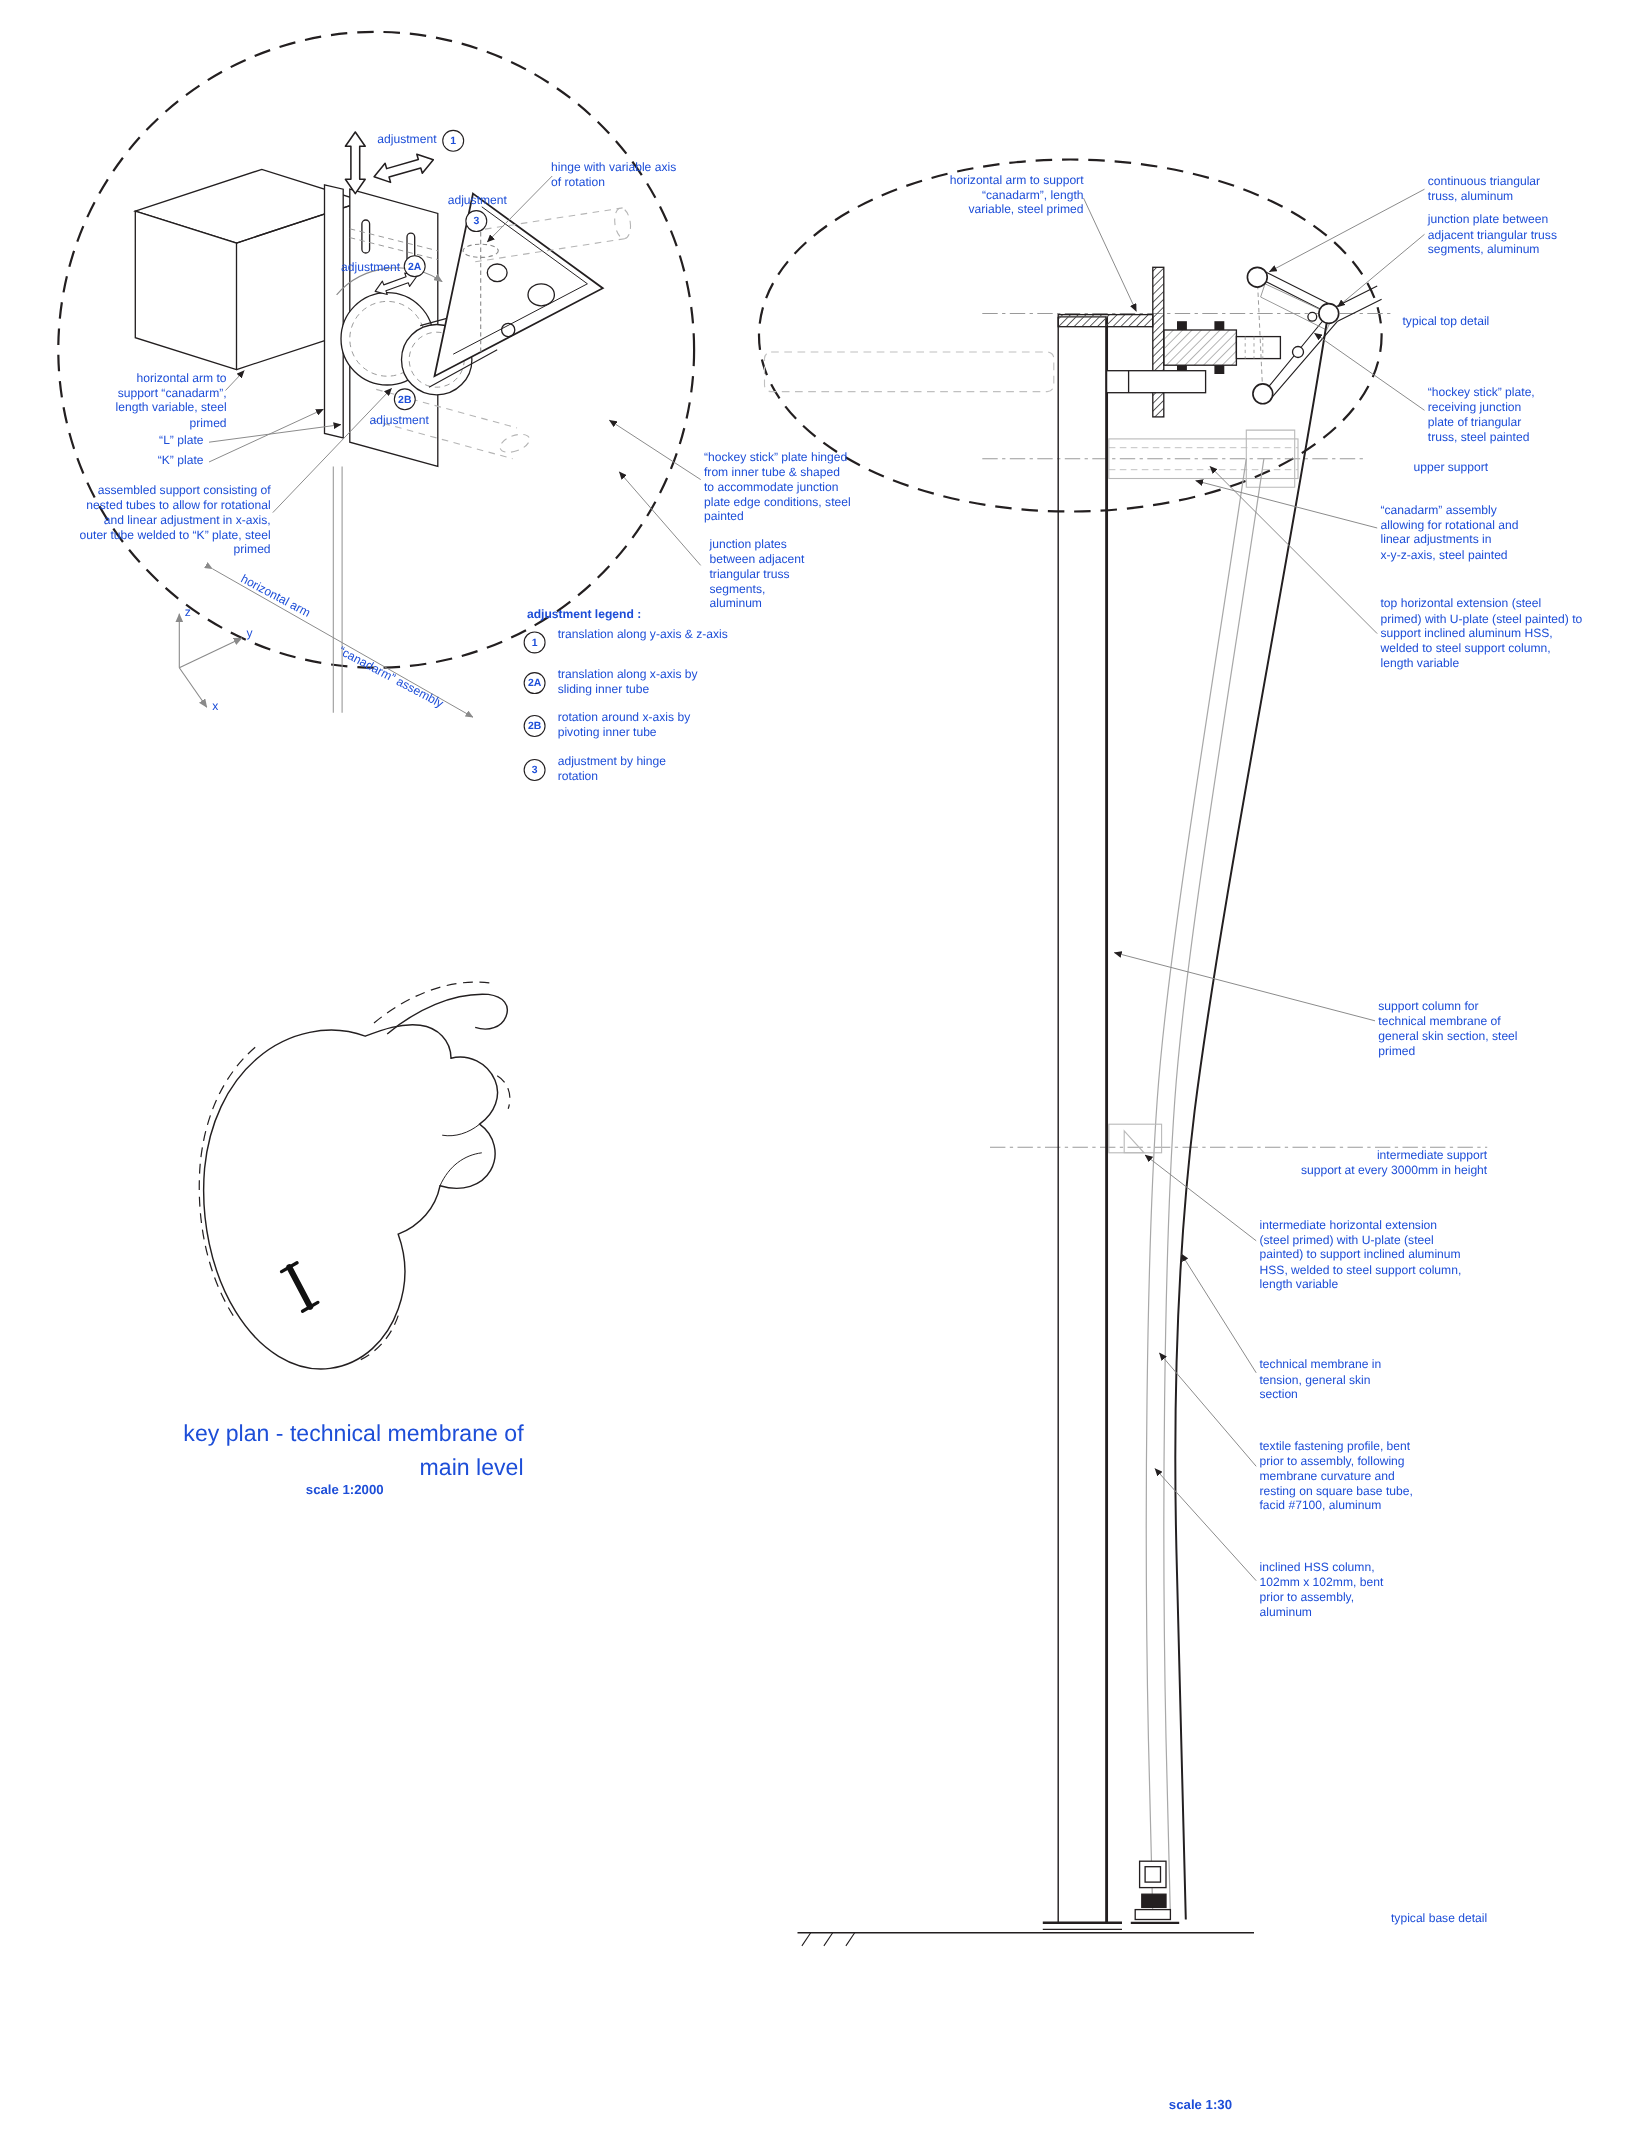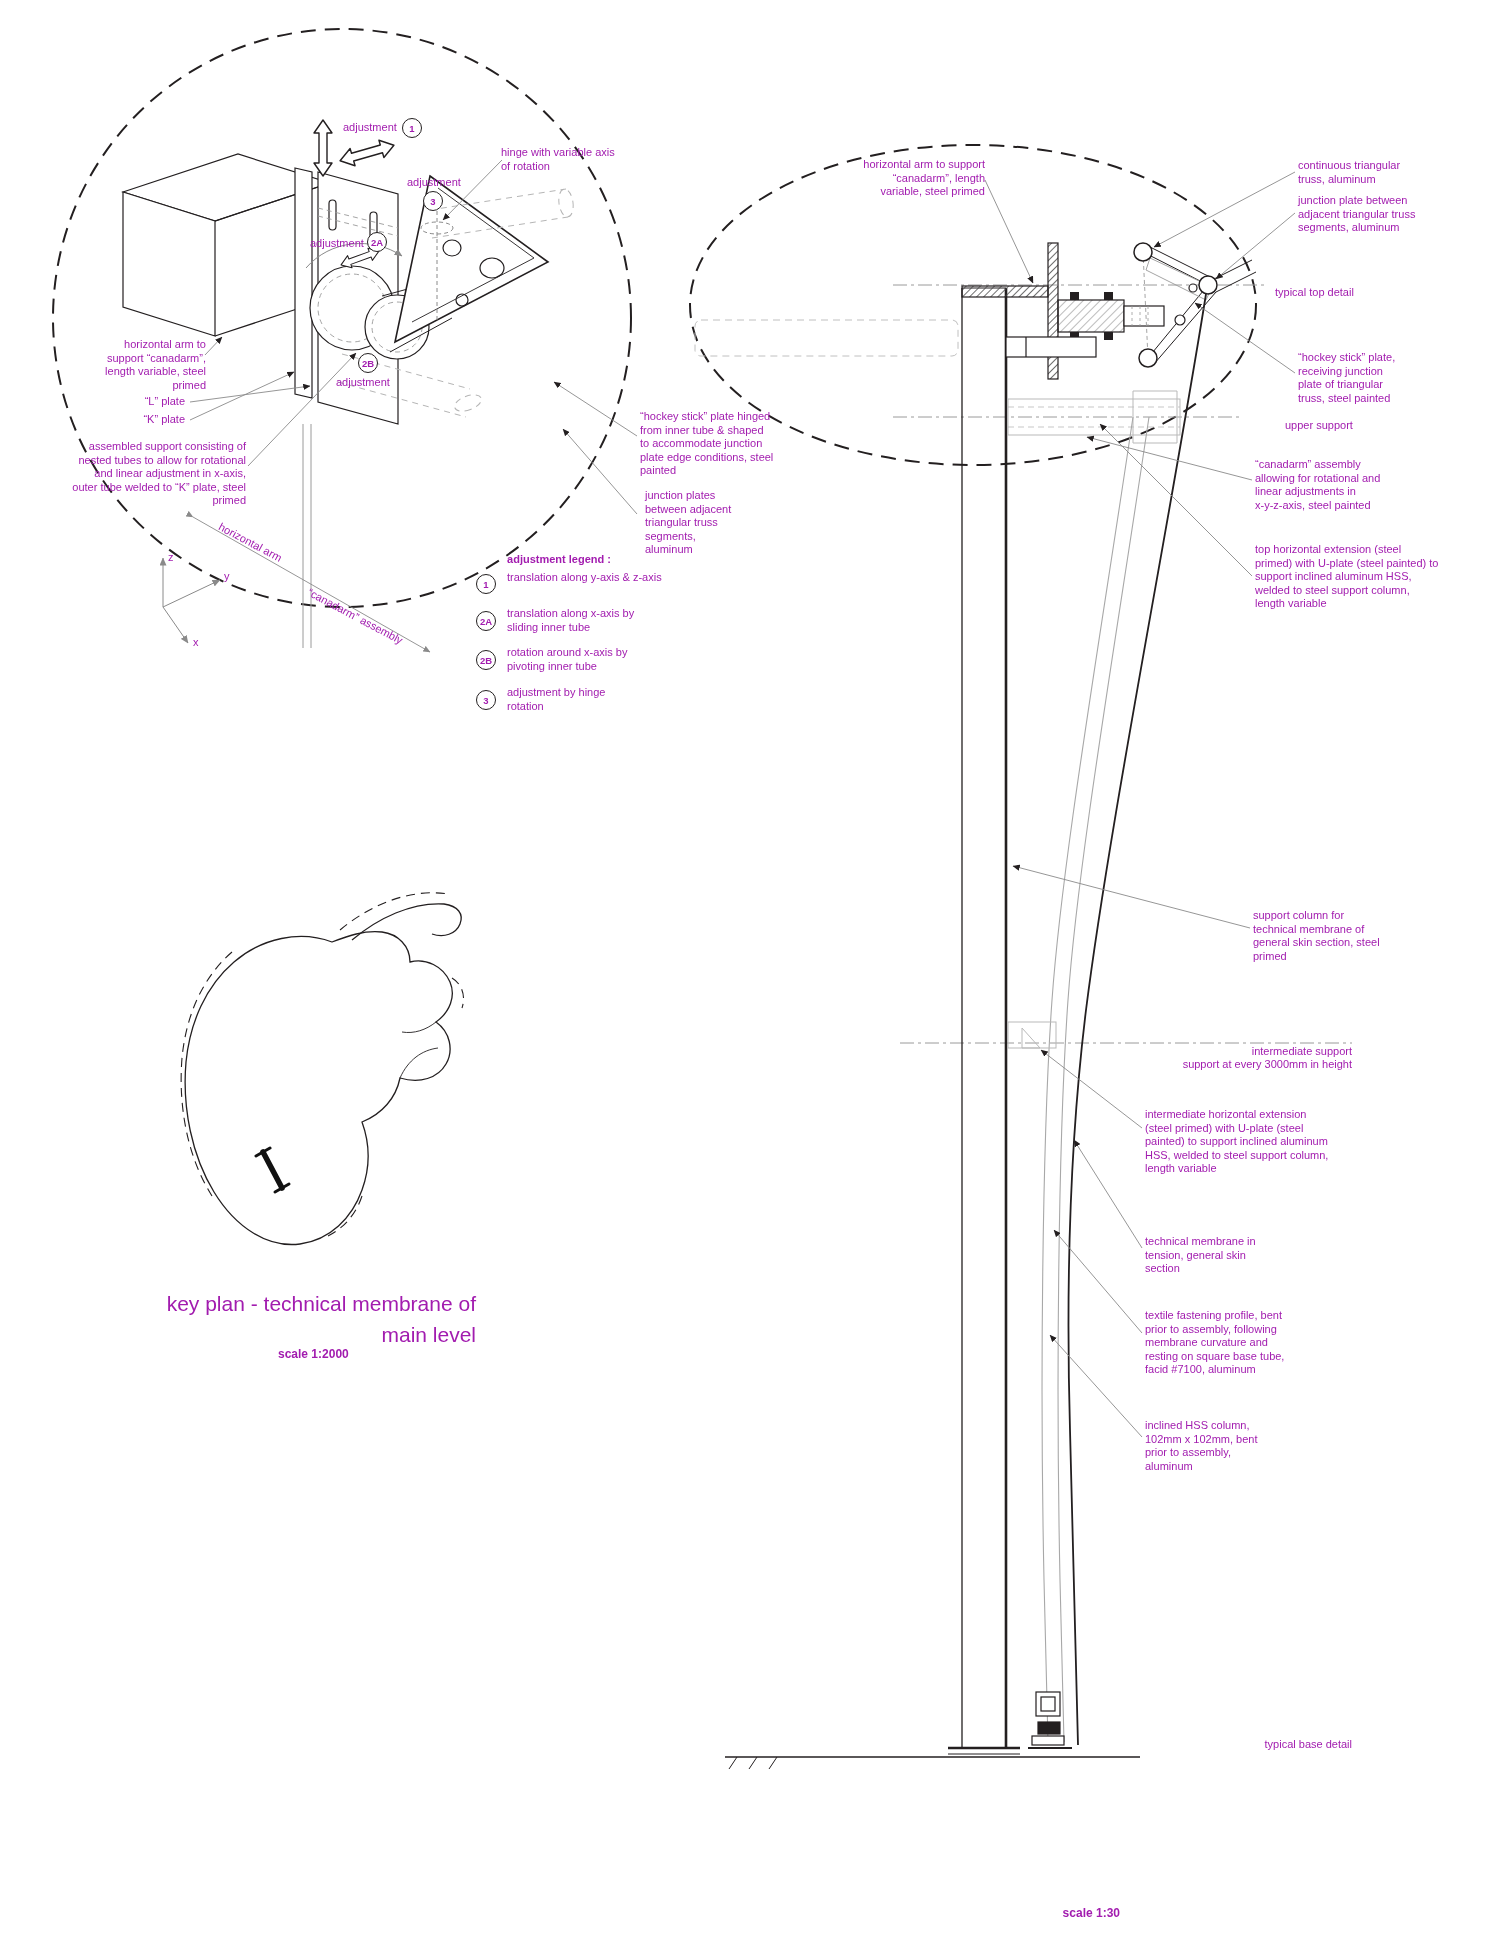--- a/index.html
+++ b/index.html
@@ -1,23 +1,23 @@
 <!DOCTYPE html>
 <html><head>
 <meta charset="utf-8">
 <style>
   html,body{margin:0;padding:0;background:#ffffff;}
   .page{position:relative;width:1500px;height:1941px;background:#fff;
-        font-family:"Liberation Sans",sans-serif;color:#a21caf;overflow:hidden;}
+        font-family:"Liberation Sans",sans-serif;color:#1d4ed8;overflow:hidden;}
   svg.draw{position:absolute;left:0;top:0;}
   .lbl{position:absolute;font-size:11px;line-height:13.5px;white-space:pre-line;}
   .r{text-align:right;}
   .c{text-align:center;}
   .u{}
-  .b{font-weight:700;text-align:center;}
+  .b{font-weight:700;}
   .badge{position:absolute;width:20px;height:20px;box-sizing:border-box;border:1.6px solid #231f20;
          border-radius:50%;display:flex;align-items:center;justify-content:center;
          font-size:9.5px;font-weight:700;background:#fff;}
   .rot{transform-origin:center center;}
   .title{position:absolute;font-size:21px;line-height:31px;white-space:pre-line;}
   .scaletxt{position:absolute;font-size:12px;font-weight:700;}
 </style>
 </head>
 <body>
 

